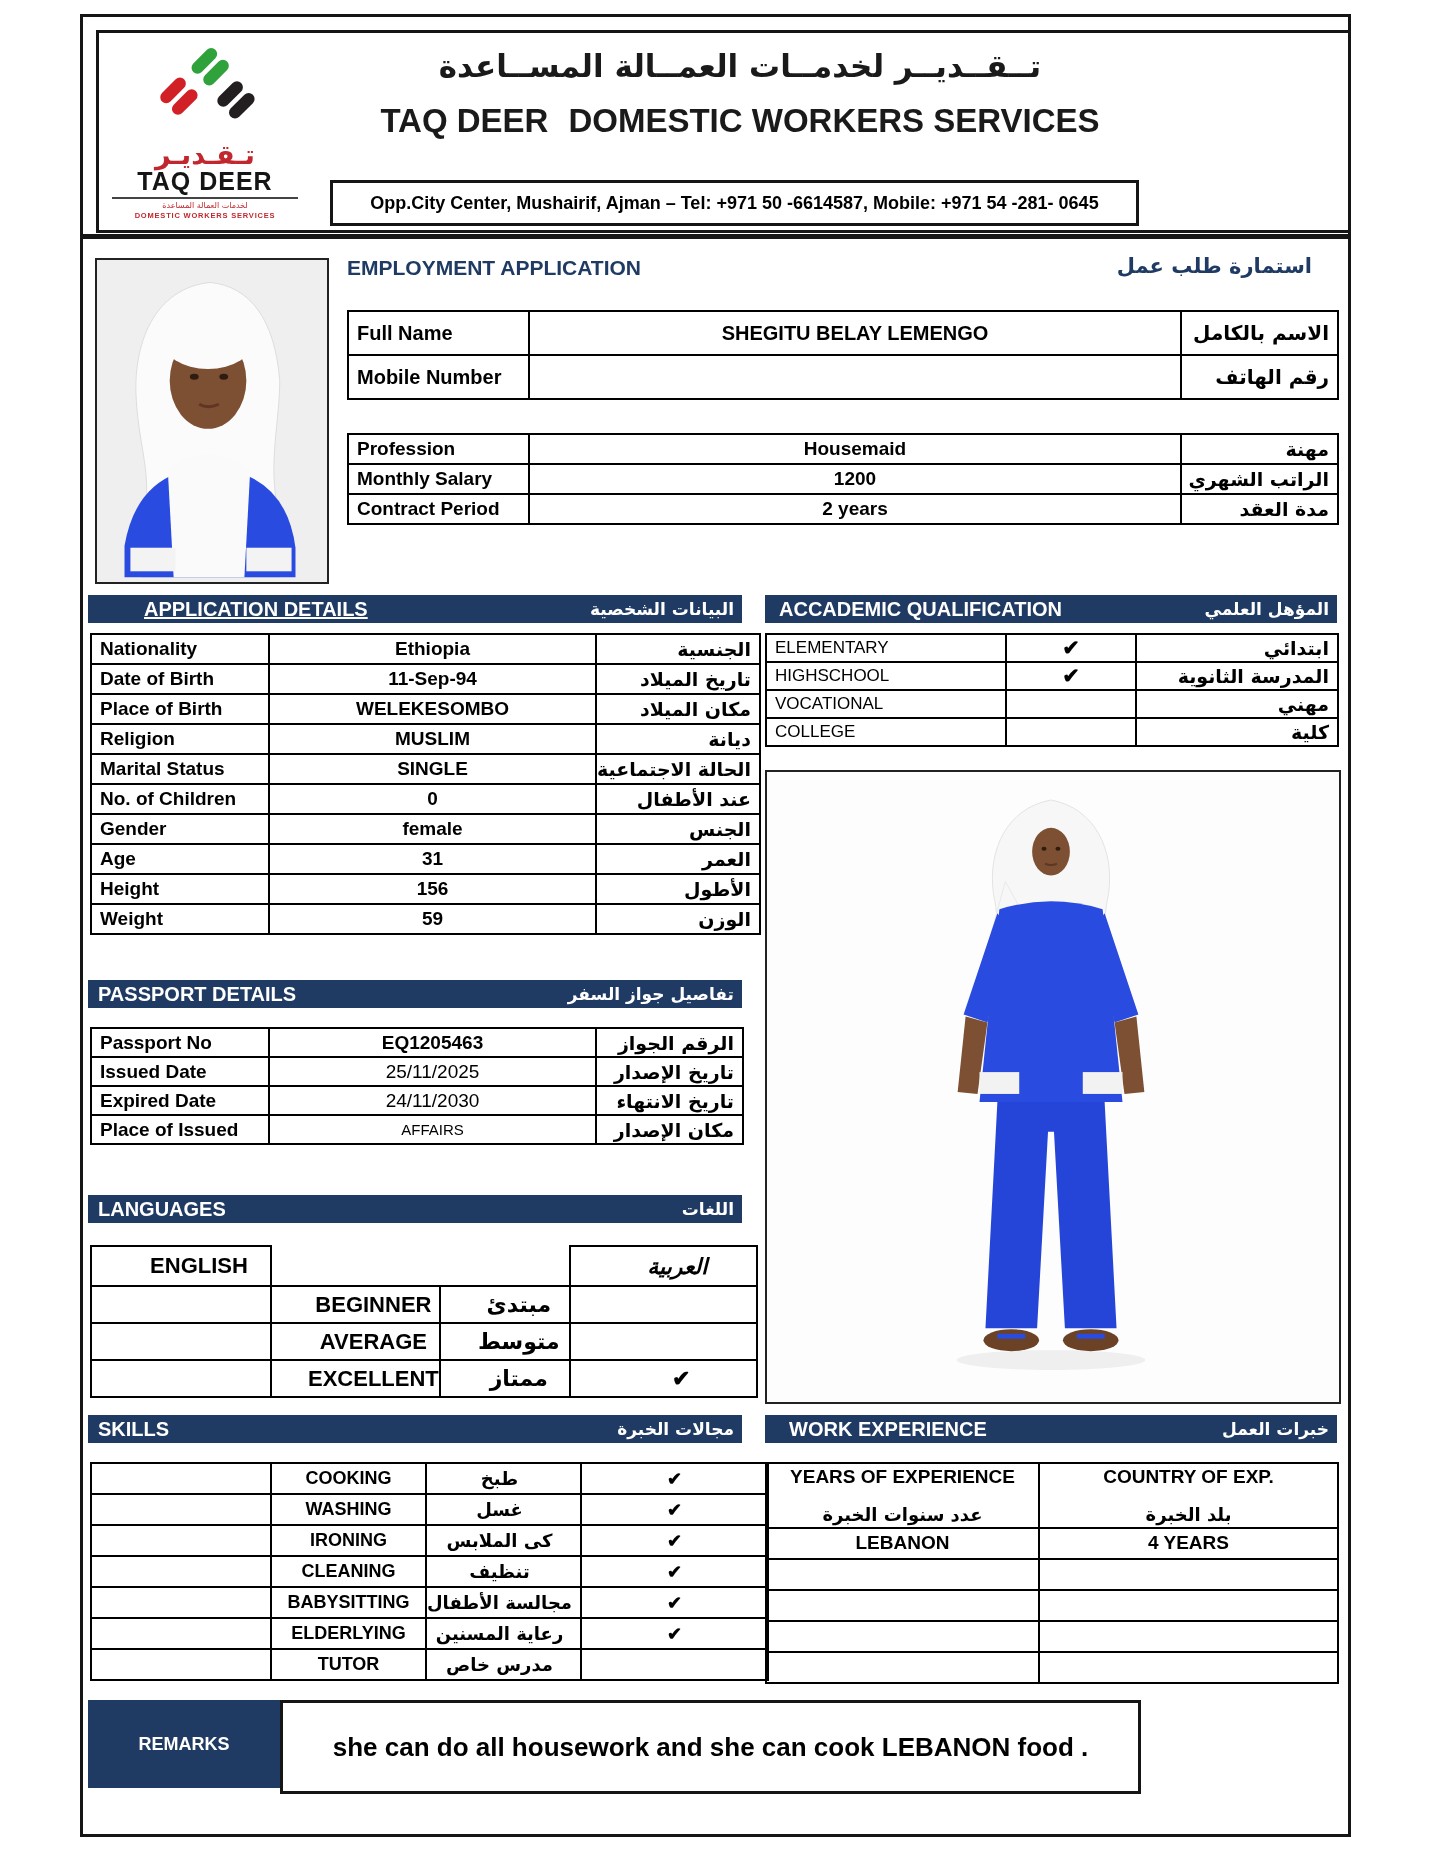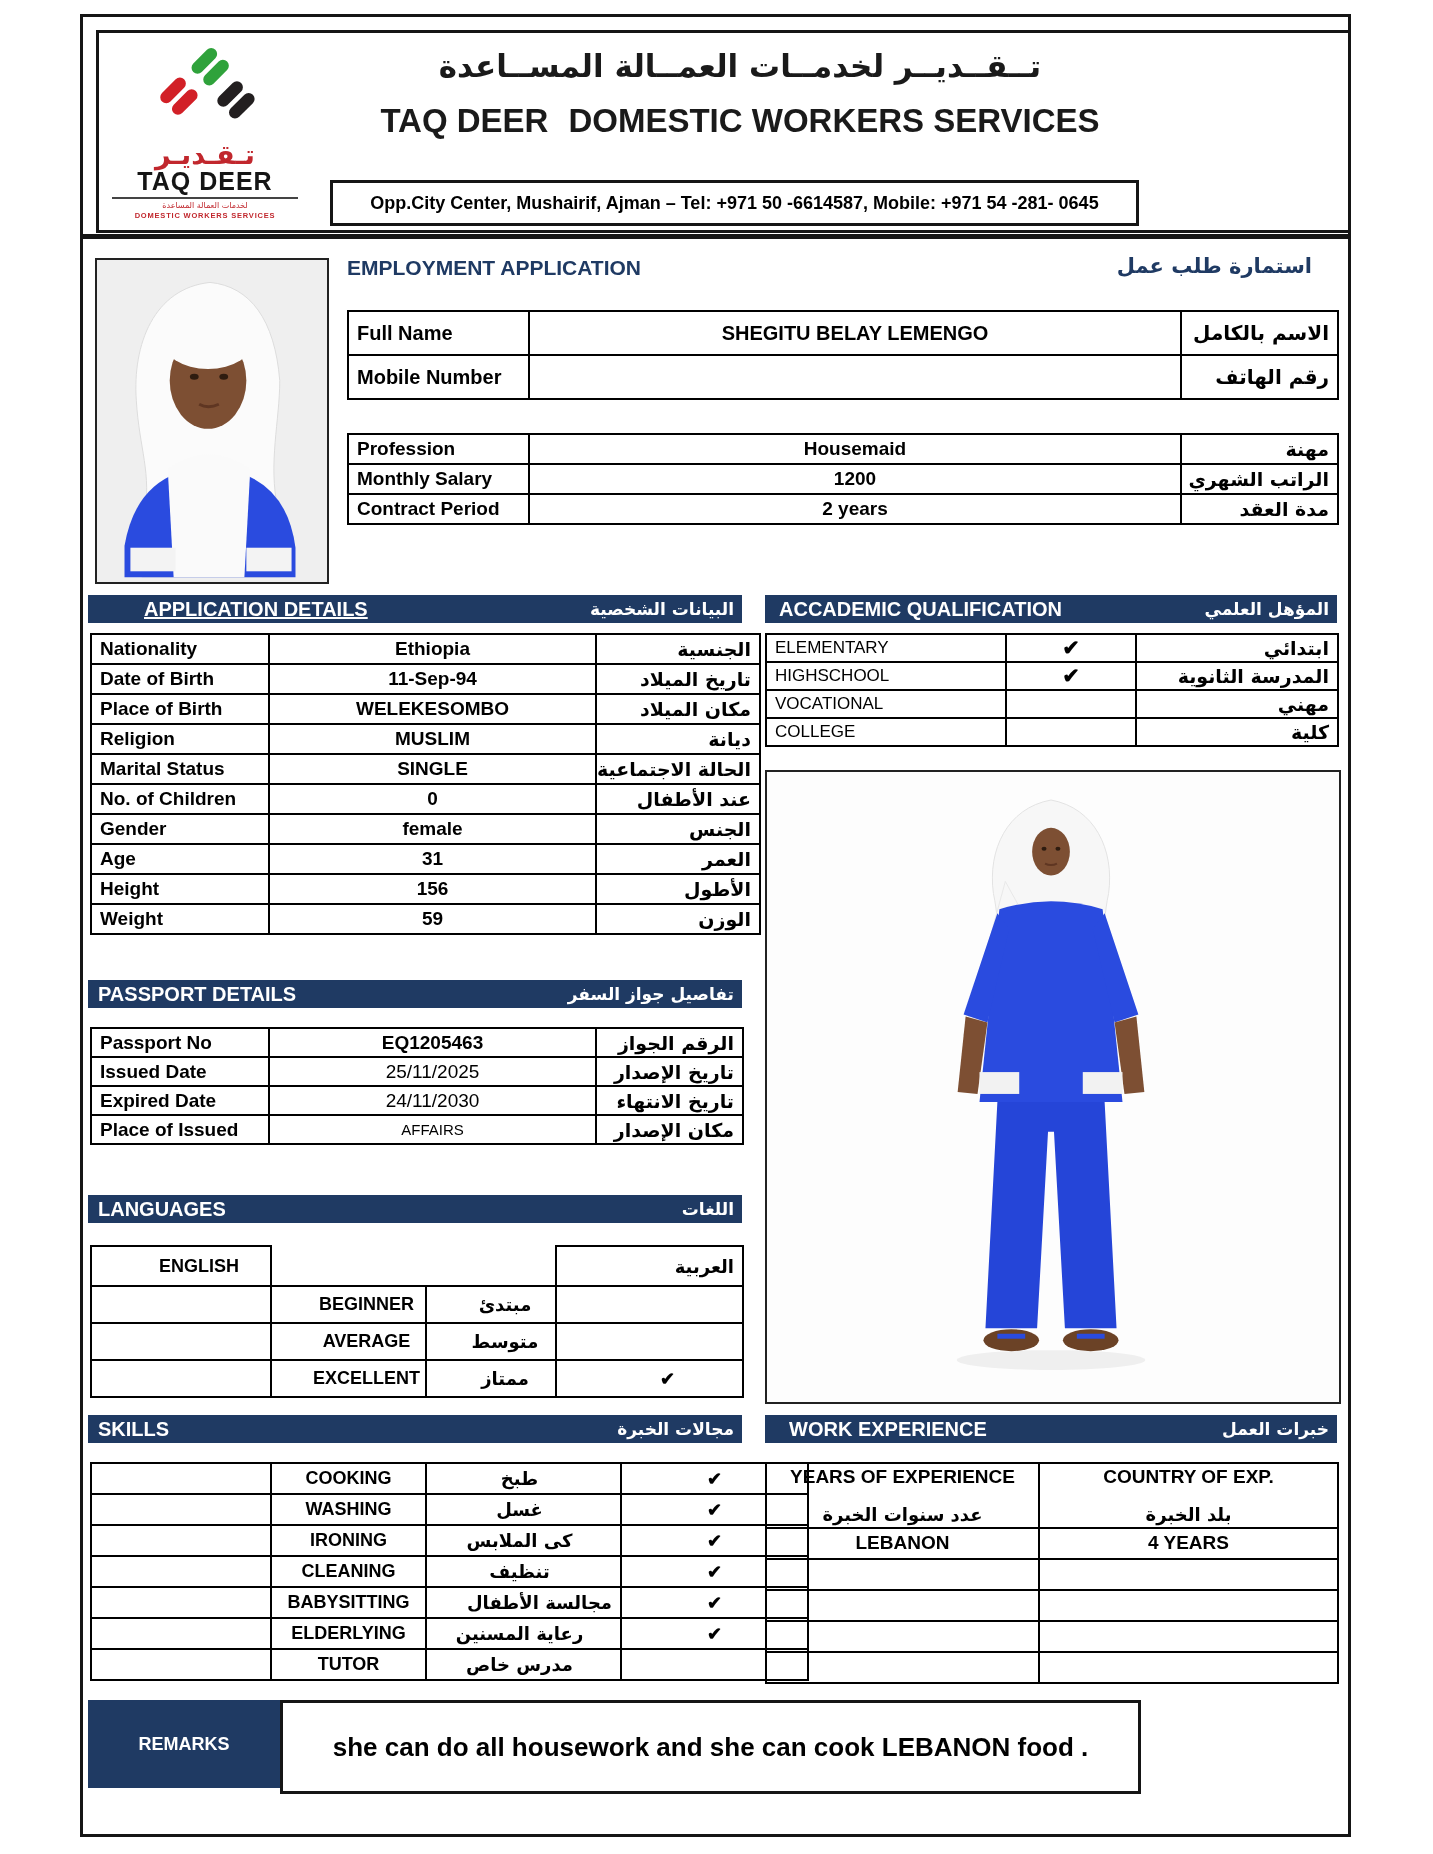--- a/index.html
+++ b/index.html
@@ -47,21 +47,21 @@
   td.chk{text-align:center;font-size:21px;}
   td.nob{border-left:none;border-top:none;border-right:none;}
   .tblA{left:347px;top:310px;} .tblA td{height:42px;font-size:20px;}
   .tblB{left:347px;top:433px;} .tblB td{height:28px;}
   .tblApp{left:90px;top:633px;} .tblApp td{height:28px;}
   .tblAcad{left:765px;top:633px;} .tblAcad td{height:26px;}
   .tblAcad td.lab{font-weight:normal;font-size:17px;}
   .tblPass{left:90px;top:1027px;} .tblPass td{height:27px;}
   .tblPass td.thin{font-weight:normal;}
   .tblPass td.small{font-weight:normal;font-size:15px;}
-  .tblLang{left:90px;top:1245px;} .tblLang td{height:35px;font-size:18px;padding-left:36px;}
+  .tblLang{left:90px;top:1245px;} .tblLang td{height:35px;font-size:22px;padding-left:36px;}
   .tblLang tr.r1 td{height:38px;}
   .tblSkills{left:90px;top:1462px;} .tblSkills td{height:29px;font-size:18px;}
   .tblWork{left:765px;top:1462px;} .tblWork td{height:29px;text-align:center;}
   .tblWork .hcell div{line-height:1.35;}
   .tblWork .hcell .ar{font-size:18px;margin-top:13px;}
   
   .remarks-label{left:88px;top:1700px;width:192px;height:88px;background:#1f3a63;color:#fff;
     display:flex;align-items:center;justify-content:center;font-weight:bold;font-size:18px;}
   .remarks-box{left:280px;top:1700px;width:855px;height:88px;border:3px solid #151515;
     display:flex;align-items:center;justify-content:center;font-weight:bold;font-size:26px;}
@@ -336,21 +336,21 @@
         <col style="width:180px">
         <col style="width:155px">
         <col style="width:130px">
         <col style="width:187px">
       </colgroup>
     <tbody>
         <tr class="r1">
       <td class="val">ENGLISH</td>
       <td class="nob"></td>
       <td class="nob"></td>
-      <td class="ar" style="text-align:right;">العربية</td>
+      <td class="ar" style="text-align:center;font-style:italic;">العربية</td>
     </tr>
     <tr>
       <td></td>
       <td class="val">BEGINNER</td>
       <td class="ar" style="text-align:center;">مبتدئ</td>
       <td class="chk"></td>
     </tr>
     <tr>
       <td></td>
       <td class="val">AVERAGE</td>
@@ -398,21 +398,21 @@
     </tr>
     <tr>
       <td></td>
       <td class="val">CLEANING</td>
       <td class="ar" style="text-align:center;">تنظيف</td>
       <td class="chk">✔</td>
     </tr>
     <tr>
       <td></td>
       <td class="val">BABYSITTING</td>
-      <td class="ar" style="text-align:center;padding-left:40px;">مجالسة الأطفال</td>
+      <td class="ar" style="text-align:center;">مجالسة الأطفال</td>
       <td class="chk">✔</td>
     </tr>
     <tr>
       <td></td>
       <td class="val">ELDERLYING</td>
       <td class="ar" style="text-align:center;">رعاية المسنين</td>
       <td class="chk">✔</td>
     </tr>
     <tr>
       <td></td>

